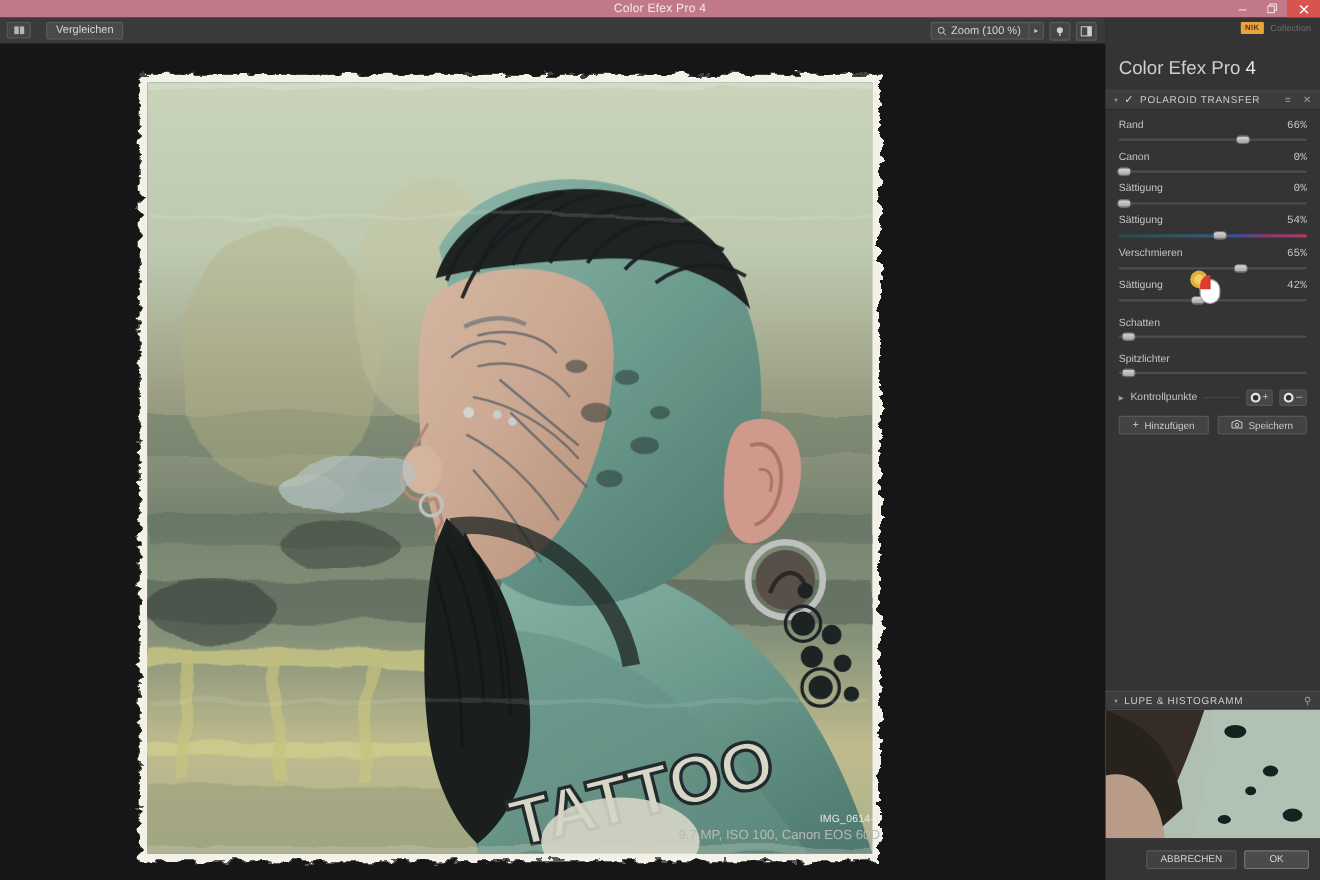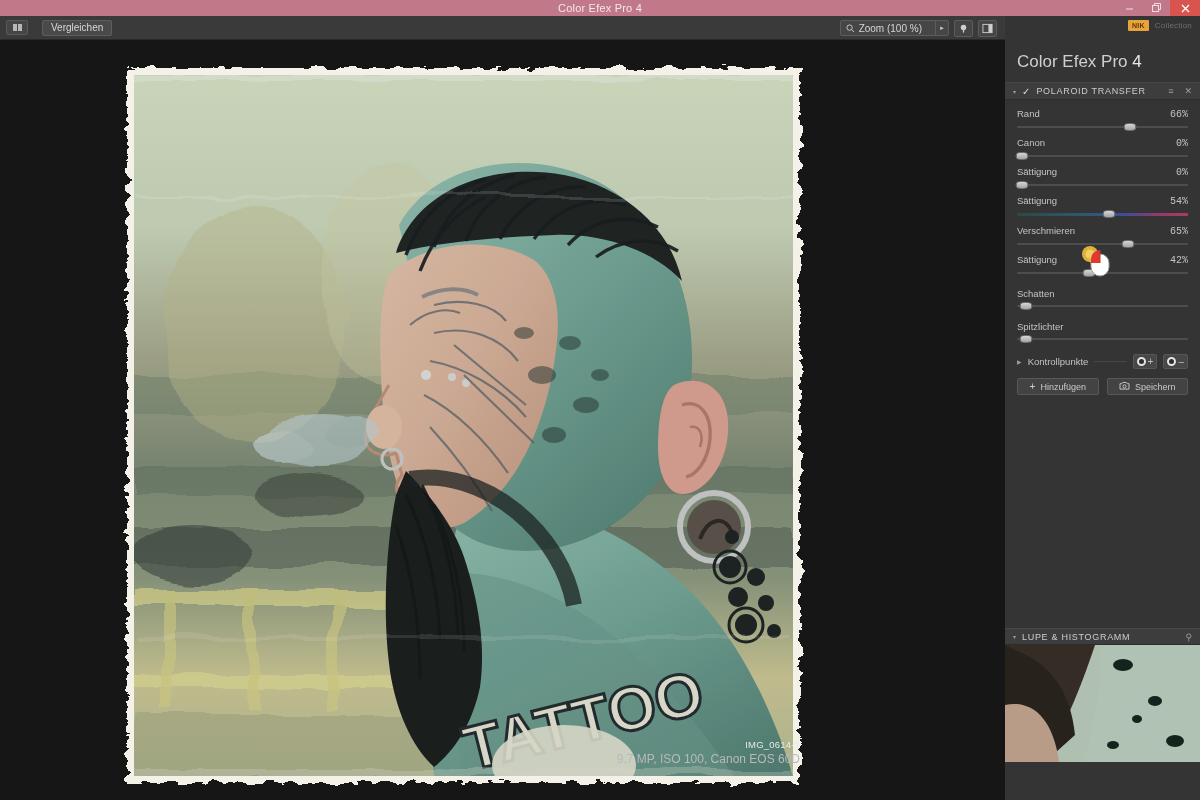--- a/index.html
+++ b/index.html
@@ -50,21 +50,21 @@
     border: 1px solid #5e5e5e; border-radius: 2px;
     background: #4a4a4a; color: #d8d8d8; font-size: 10px;
     display: flex; align-items: center;
   }
   .tb-right {
     position: absolute; right: 8px; top: 0; height: 24px;
     display: flex; align-items: center; gap: 5px;
   }
   .zoomctl {
     height: 16px; display: flex; align-items: center;
-    border: 1px solid #5c5c5c; border-radius: 2px; background: #464646; gap: 6px;
+    border: 1px solid #5c5c5c; border-radius: 2px; background: #464646;
   }
   .zoomctl .zlabel {
     display: flex; align-items: center; gap: 4px;
     padding: 0 7px 0 5px; font-size: 10px; color: #d4d4d4;
   }
   .zoomctl .zarrow {
     width: 13px; height: 14px; border-left: 1px solid #5c5c5c;
     display: flex; align-items: center; justify-content: center;
     font-size: 7px; color: #c9c9c9;
   }
@@ -599,20 +599,24 @@
           <ellipse cx="118" cy="20" rx="10" ry="6"></ellipse>
           <ellipse cx="150" cy="56" rx="7" ry="5"></ellipse>
           <ellipse cx="170" cy="96" rx="9" ry="6"></ellipse>
           <ellipse cx="132" cy="74" rx="5" ry="4"></ellipse>
           <ellipse cx="108" cy="100" rx="6" ry="4"></ellipse>
         </g>
         <rect width="195" height="117" fill="#24302c" opacity="0.18"></rect>
       </svg>
     </div>
 
+    <div class="footer">
+      <div class="fbtn">ABBRECHEN</div>
+      <div class="fbtn ok">OK</div>
+    </div>
   </div>
 
   <div class="cursor">
     <svg width="36" height="36" viewBox="0 0 36 36">
       <circle cx="12" cy="9" r="8" fill="#e8b73a" opacity="0.95"></circle>
       <circle cx="12" cy="9" r="4.5" fill="#f2d46a" opacity="0.9"></circle>
       <path d="M10 11 L18 22 L14 22 Z" fill="#e8b73a"></path>
       <g>
         <rect x="13" y="9" width="18" height="22" rx="9" fill="#ffffff" stroke="#9a9a9a" stroke-width="1"></rect>
         <path d="M13 18 V14 a9 9 0 0 1 9-9 v13 z" fill="#e03a2f"></path>

